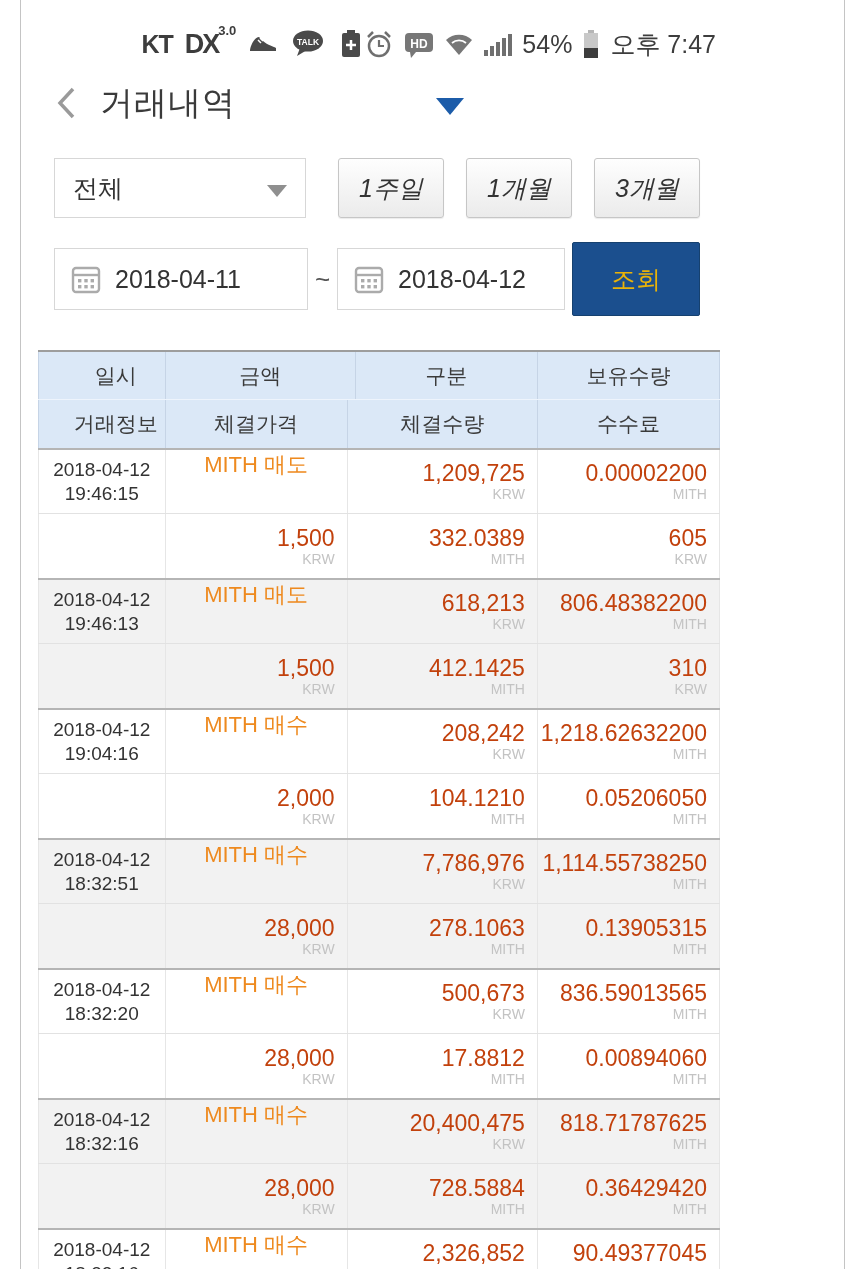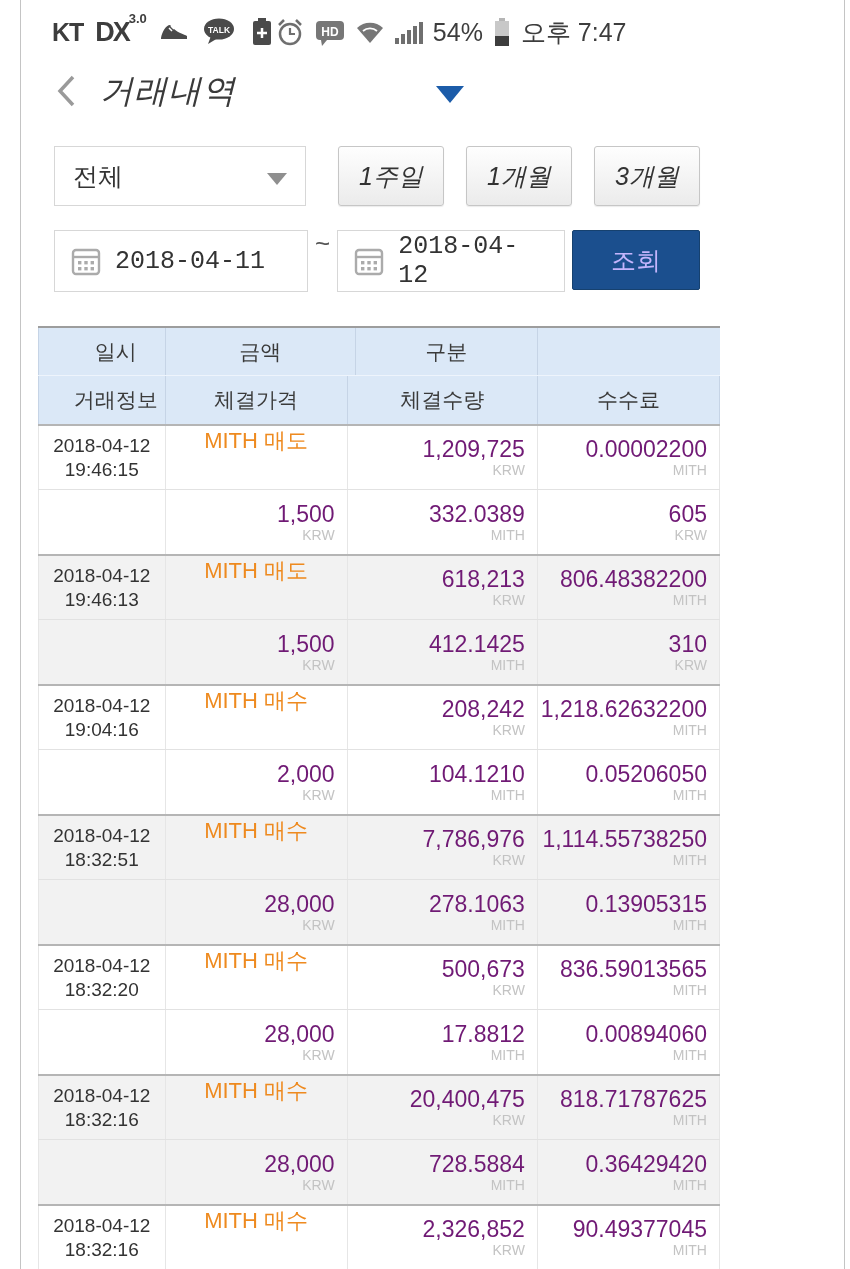--- a/index.html
+++ b/index.html
@@ -7,57 +7,57 @@
   body { font-family:"Liberation Sans","DejaVu Sans",sans-serif; }
 
   .page { position:relative; width:850px; height:1269px; background:#ffffff; overflow:hidden; }
   .edge-line { position:absolute; top:0; bottom:0; width:1px; background:#c4c4c4; }
   .edge-line.left { left:20px; }
   .edge-line.right { left:844px; }
 
   .screen { position:absolute; left:38px; top:0; width:682px; }
 
   
-  .status-bar { display:flex; justify-content:flex-start; align-items:center; padding:14px 4px 0 14px; height:50px; }
+  .status-bar { display:flex; justify-content:flex-end; align-items:center; padding:14px 4px 0 14px; height:50px;margin-top:12px; }
   .sb-left, .sb-right { display:flex; align-items:center; gap:12px; }
   .sb-right { gap:9px; }
   .sb-text { font-size:25px; color:#3d3d3d; }
   .carrier { font-weight:bold; letter-spacing:-1px; }
   .dx-logo { position:relative; font-weight:bold; font-size:27px; color:#3d3d3d; padding-right:16px; letter-spacing:-2px; }
   .dx-logo .dx-sub { position:absolute; top:-6px; right:-2px; font-size:13px; font-weight:bold; letter-spacing:0; }
   .sb-icon { display:inline-flex; align-items:center; }
 
   
   .app-header { position:relative; display:flex; align-items:center; height:58px; margin-top:12px; padding-left:16px; }
   .back-chevron { display:inline-flex; }
-  .page-title { font-size:33px; color:#3a3a3a; margin-left:22px; letter-spacing:1px;font-style:italic; }
+  .page-title { font-size:33px; color:#3a3a3a; margin-left:22px; letter-spacing:1px; }
   .header-triangle { position:absolute; left:398px; top:24px; width:0; height:0;
     border-left:14px solid transparent; border-right:14px solid transparent; border-top:17px solid #1c5ca9; }
 
   
   .filter-row { display:flex; align-items:center; margin:26px 20px 0 16px;border-radius:9px; }
   .type-select { position:relative; width:252px; height:60px; background:#fff; border:1px solid #d7d7d7;
      display:flex; align-items:center; padding:0 18px; font-size:25px; color:#333; }
   .select-triangle { position:absolute; right:18px; top:26px; width:0; height:0;
      border-left:10px solid transparent; border-right:10px solid transparent; border-top:12px solid #8f8f8f; }
   .period-group { display:flex; gap:22px; margin-left:auto;font-style:italic; }
   .period-btn { width:106px; height:60px; border:1px solid #c6c6c6; border-radius:3px;
      background:linear-gradient(#fefefe,#ebebeb); font-size:25px; color:#333;
      display:flex; align-items:center; justify-content:center; box-shadow:0 1px 1px rgba(0,0,0,0.08); }
 
   
-  .date-row { display:flex; margin:24px 20px 0 16px;font-family:Liberation Mono, monospace; }
+  .date-row { display:flex; align-items:center; margin:24px 20px 0 16px; }
   .date-box { height:62px; background:#fff; border:1px solid #d7d7d7; display:flex; align-items:center;
      gap:14px; padding:0 16px; font-size:25px; color:#333; }
   .date-box.from { width:254px; }
   .date-box.to { width:228px; }
   .range-sep { font-size:26px; color:#555; margin:0 auto; }
   .date-box.to { margin-right:auto; }
-  .search-btn { width:128px; height:60px; background:#1b4f8e; border:1px solid #16416f; border-radius:2px;
-     color:#c4b5fd; font-size:25px; display:flex; align-items:center; justify-content:center; }
+  .search-btn { width:128px; height:74px; background:#1b4f8e; border:1px solid #16416f; border-radius:2px;
+     color:#eab308; font-size:25px; display:flex; align-items:center; justify-content:center; }
 
   
   .tx-table { margin-top:34px; border-top:2px solid #9d9d9d; }
   .thead-row { display:flex; height:48px; background:#dbe8f7; }
   .thead-row .cell { display:flex; align-items:center; justify-content:center; font-size:21px; color:#3a3a3a;
      border-right:1px solid #c6d4e6; }
   .thead-row .cell:first-child { border-left:1px solid #c6d4e6;padding-left:28px; }
   .thead-row.r1 { border-bottom:1px solid #eef4fc; }
 
   .c1 { flex:0 0 18.7%; }
@@ -70,21 +70,21 @@
   .trow { display:flex; height:64px; }
   .trow-main { border-bottom:1px solid #e2e2e2; }
   .trow .cell { border-right:1px solid #e6e6e6; }
   .trow .cell:first-child { border-left:1px solid #e6e6e6; }
 
   .datecell { display:flex; flex-direction:column; align-items:center; justify-content:center;
      font-size:19px; color:#333; line-height:1.25; }
   .typecell { display:flex; align-items:flex-start; justify-content:center; }
   .txtype { font-size:22px; color:#ee8a1f; }
   .num { display:flex; flex-direction:column; align-items:flex-end; justify-content:center; padding-right:12px; }
-  .num .val { font-size:23px; color:#701a75; line-height:1.12; }
+  .num .val { font-size:23px; color:#c2410c; line-height:1.12; }
   .num .unit { font-size:14px; color:#c3c3c3; line-height:1.05; }
 </style>
 </head>
 <body>
 
 <div class="page">
   <div class="edge-line left"></div>
   <div class="edge-line right"></div>
 
   <div class="screen">
@@ -211,20 +211,21 @@
         <span>2018-04-12</span>
       </div>
       <div class="search-btn">조회</div>
     </div>
 
     <div class="tx-table">
       <div class="thead-row r1">
         <div class="cell c1">일시</div>
         <div class="cell c3">금액</div>
         <div class="cell c2">구분</div>
+        <div class="cell c4">보유수량</div>
       </div>
       <div class="thead-row r2">
         <div class="cell c1">거래정보</div>
         <div class="cell c2">체결가격</div>
         <div class="cell c3">체결수량</div>
         <div class="cell c4">수수료</div>
       </div>
       <div>
           <div class="tx-block">
             <div class="trow trow-main">

